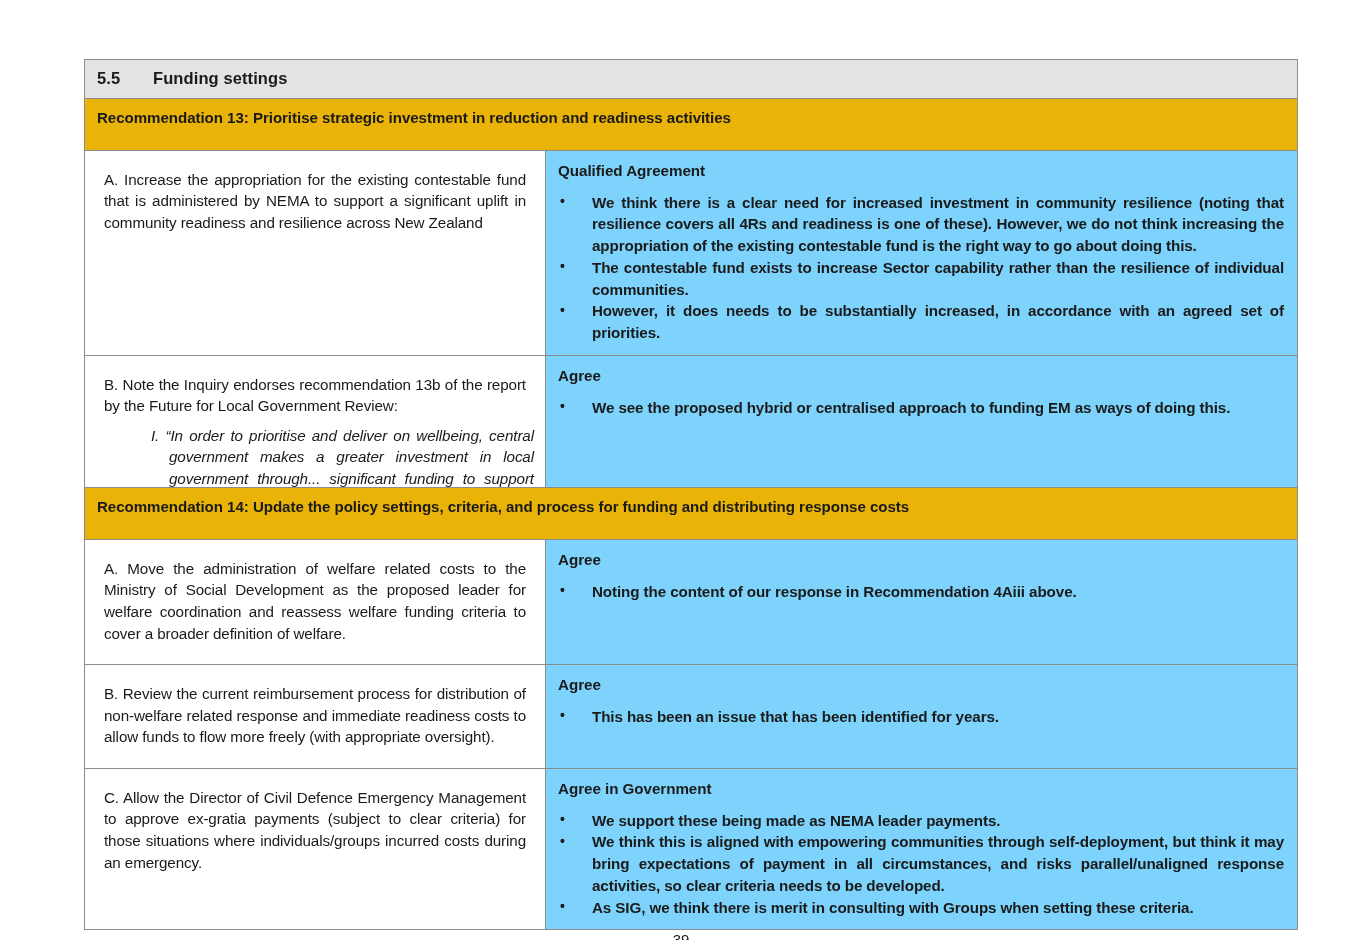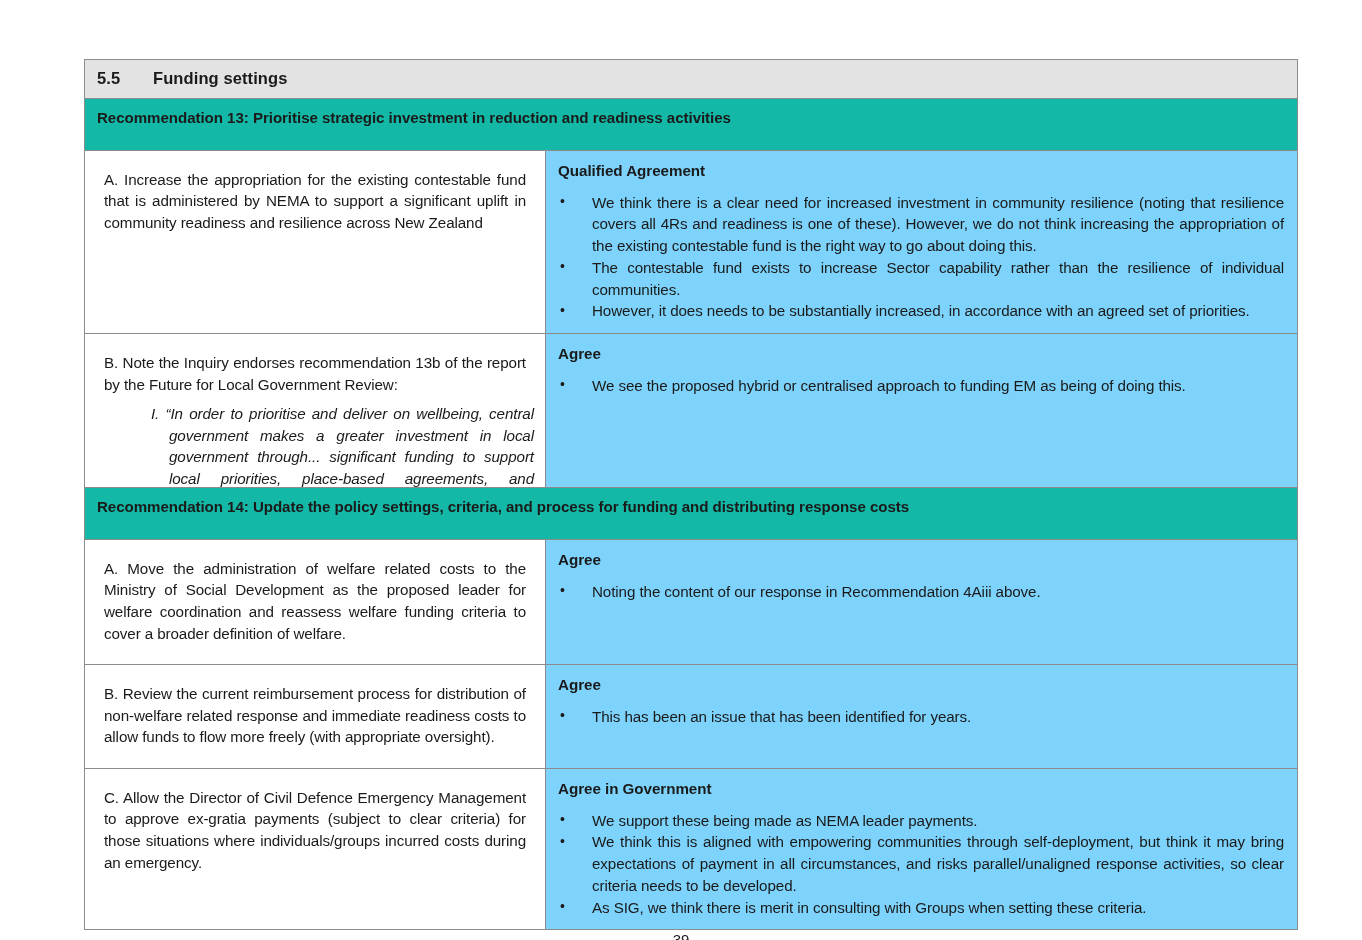--- a/index.html
+++ b/index.html
@@ -55,21 +55,21 @@
     flex: 0 0 56px;
   }
   .sec-title {
     font-weight: bold;
     font-size: 16.5px;
     letter-spacing: .1px;
   }
 
   
   td.rec-head {
-    background: #14b8a6;
+    background: #eab308;
     padding: 10px 27px 22px 12px;
   }
   .rec-head-text {
     font-weight: bold;
     font-size: 15.1px;
     line-height: 1.25;
     letter-spacing: -0.05px;
   }
 
   
@@ -122,20 +122,21 @@
   }
   ul.bullets > li {
     position: relative;
     font-size: 15.2px;
     line-height: 1.43;
     text-align: justify;
     text-justify: inter-word;
     letter-spacing: -0.1px;
     padding-left: 34px;
     margin: 0 0 0 0;
+    font-weight: bold;
   }
   ul.bullets > li::before {
     content: "\2022";
     position: absolute;
     left: 2px;
     top: -0.5px;
     font-size: 14px;
     line-height: 1.43;
     color: #1a1a1a;
   }
@@ -196,21 +197,21 @@
       <tr>
         <td class="col-left">
           <p class="left-para">B. Note the Inquiry endorses recommendation 13b of the report by the Future for Local Government Review:</p>
           <ul class="sub-list">
             <li>I. “In order to prioritise and deliver on wellbeing, central government makes a greater investment in local government through... significant funding to support local priorities, place-based agreements, and devolution of roles.”</li>
           </ul>
         </td>
         <td class="col-right">
           <div class="verdict">Agree</div>
           <ul class="bullets">
-            <li class="nojust">We see the proposed hybrid or centralised approach to funding EM as being of doing this.</li>
+            <li class="nojust">We see the proposed hybrid or centralised approach to funding EM as ways of doing this.</li>
           </ul>
         </td>
       </tr>
     </tbody>
   </table>
 
   <table class="doc-table t2">
     <colgroup>
         <col style="width:461px">
         <col style="width:752px">

